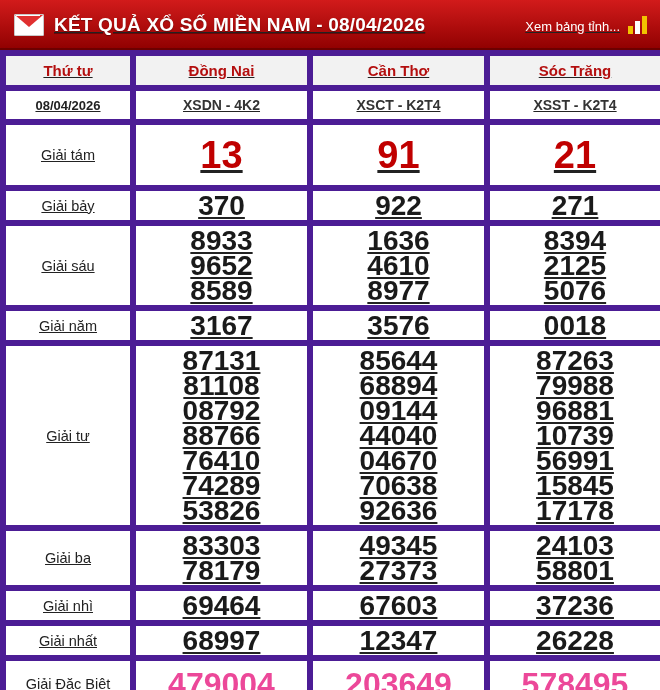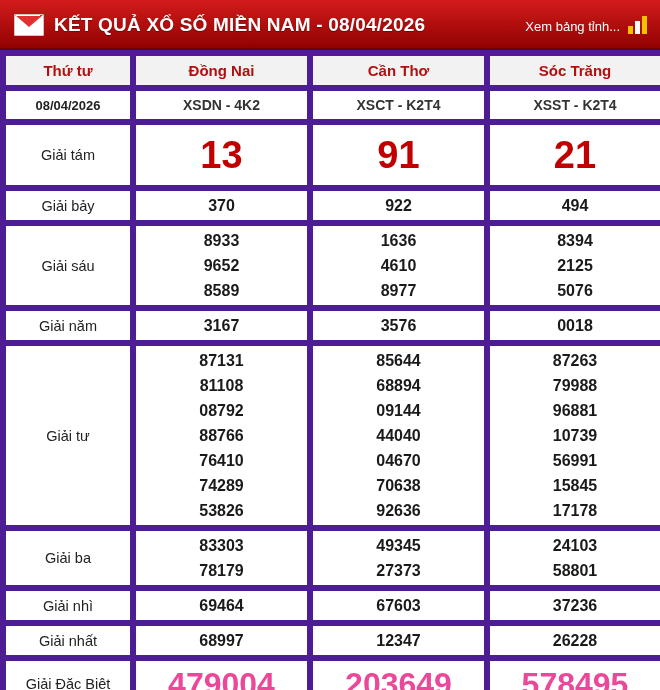--- a/index.html
+++ b/index.html
@@ -12,20 +12,21 @@
     height: 690px;
     font-family: "Liberation Sans", sans-serif;
     color: #222;
     overflow: hidden;
   }
   .page {
     width: 660px;
     height: 664px;
     position: relative;
     box-sizing: border-box;
+    text-decoration: underline;
   }
   
   .header {
     height: 50px;
     background: linear-gradient(to bottom, #d21b1b 0%, #b40f0f 45%, #8f0000 100%);
     display: flex;
     align-items: center;
     padding: 0 10px 0 14px;
     box-sizing: border-box;
     position: relative;
@@ -136,21 +137,21 @@
     font-size: 13px;
     color: #222;
   }
   .label-cell {
     font-size: 14.5px;
     color: #222;
     font-weight: normal;
     background: #ffffff;
   }
   .num {
-    font-size: 16px;
+    font-size: 28px;
     color: #1a1a1a;
     font-weight: bold;
     line-height: 25px;
     padding: 2px 0;
   }
   .num.big {
     font-size: 38px;
     color: #c00000;
     font-weight: bold;
     line-height: 48px;
@@ -223,21 +224,21 @@
         </tr>
         <tr class="r-giiby">
           <td class="label-cell">Giải bảy</td>
           <td class="num">
             <span>370</span>
           </td>
           <td class="num">
             <span>922</span>
           </td>
           <td class="num">
-            <span>494</span>
+            <span>271</span>
           </td>
         </tr>
         <tr class="r-giisu">
           <td class="label-cell">Giải sáu</td>
           <td class="num">
             <span>8933</span>
             <span>9652</span>
             <span>8589</span>
           </td>
           <td class="num">

